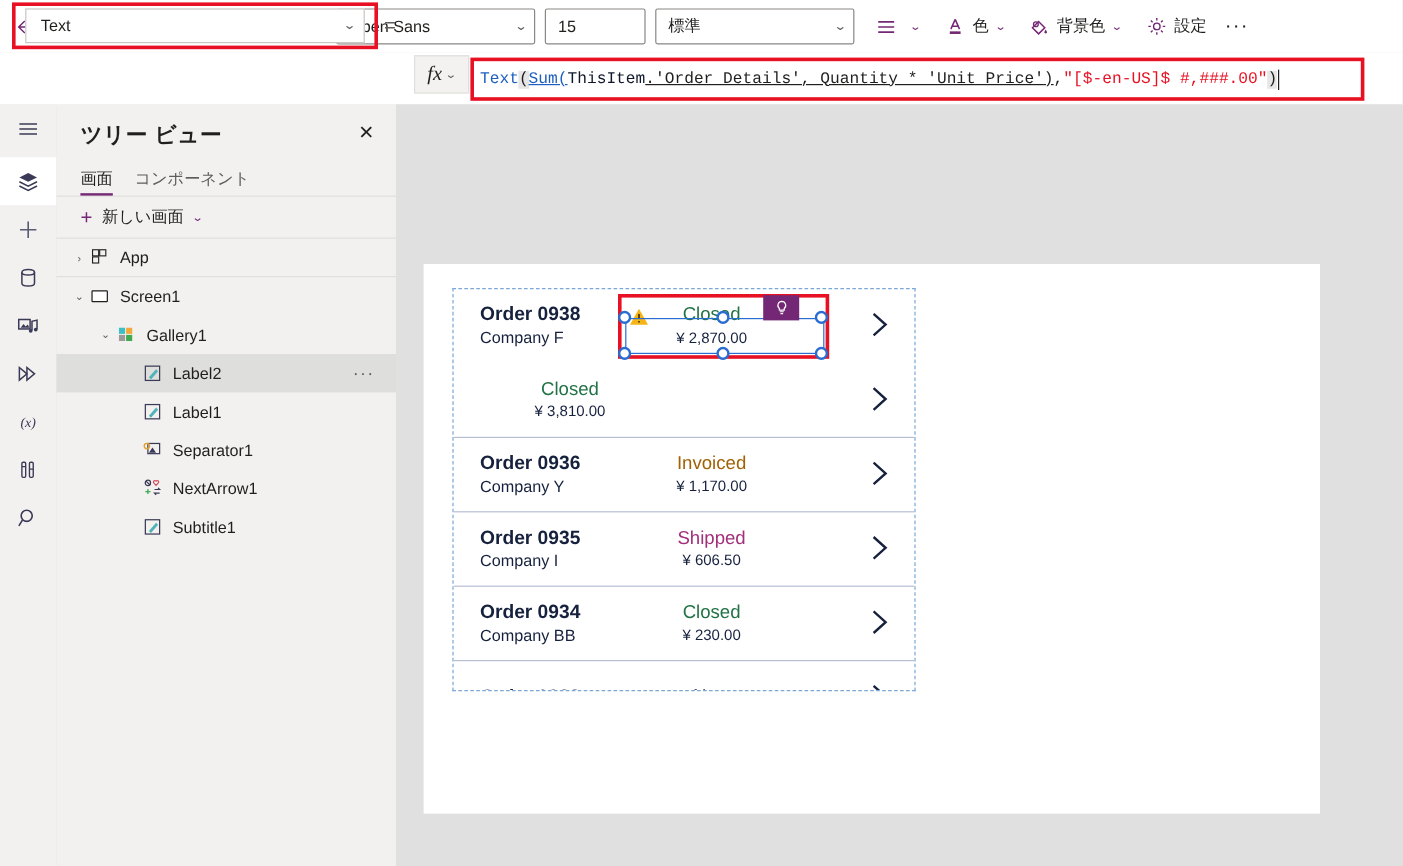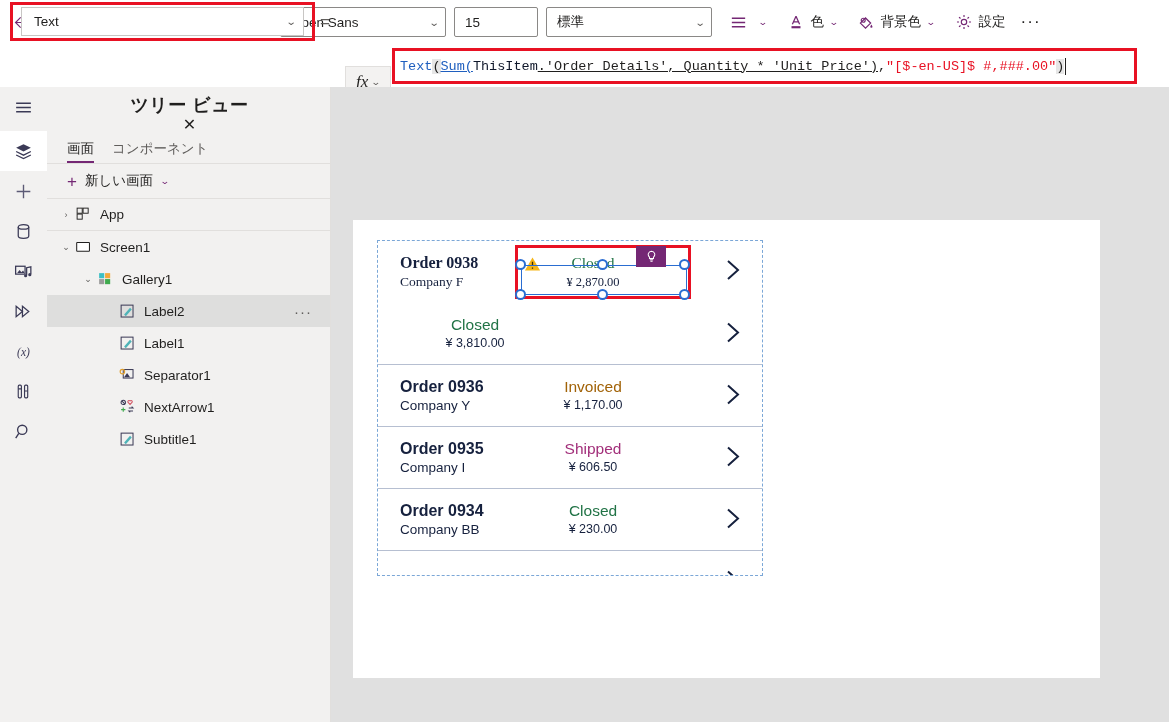--- a/index.html
+++ b/index.html
@@ -55,21 +55,21 @@
     width:283px;height:29px;border:1px solid #c8c6c4;background:#fff;
     display:flex;align-items:center;justify-content:space-between;
     padding:0 8px 0 12px;box-sizing:border-box;font-size:13.5px;color:#201f1e;
   }
   .propsel .chev{color:#605e5c;font-size:10px;}
   .eqsign{
     position:absolute;left:316px;top:12px;width:18px;text-align:center;
     font-size:17px;color:#605e5c;
   }
   .fxbtn{
-    position:absolute;left:345px;top:66px;width:46px;height:32px;
+    position:absolute;left:345px;top:46px;width:46px;height:32px;
     background:#f3f2f1;border:1px solid #e1dfdd;box-sizing:border-box;
     display:flex;align-items:center;justify-content:center;gap:4px;
   }
   .fxbtn .fx{font-family:"Liberation Serif","DejaVu Serif",serif;font-style:italic;font-size:17px;color:#201f1e;}
   .fxbtn .chev{color:#605e5c;font-size:9px;}
   .fmlwrap{
     position:absolute;left:392px;top:48px;width:745px;height:36px;
     border:3px solid #e81123;box-sizing:border-box;background:#fff;
   }
   .fmlinner{
@@ -99,21 +99,21 @@
   .railitem.sel{background:#ffffff;}
   .railitem:first-child{margin-bottom:4px;}
 
   
   .tree{
     position:absolute;left:47px;top:87px;width:284px;height:635px;
     background:#f2f1f0;border-right:1px solid #e1dfdd;box-sizing:border-box;
   }
   .tree-head{
     height:44px;display:flex;align-items:center;justify-content:space-between;
-    padding:6px 18px 0 20px;box-sizing:border-box;flex-direction:column;
+    padding:6px 18px 0 20px;box-sizing:border-box;
   }
   .tree-title{font-size:18px;font-weight:600;color:#201f1e;letter-spacing:.5px;}
   .closex{font-size:16px;color:#201f1e;line-height:1;}
   .tabs{display:flex;align-items:flex-end;height:32px;padding:0 20px;gap:18px;border-bottom:1px solid #e1dfdd;}
   .tab{
     font-size:13.5px;color:#605e5c;padding-bottom:5px;position:relative;
   }
   .tab.active{color:#201f1e;font-weight:400;}
   .tab.active:after{
     content:"";position:absolute;left:0;right:0;bottom:0;height:2px;background:#742774;
@@ -147,21 +147,21 @@
     position:absolute;left:22px;top:133px;width:747px;height:458px;background:#ffffff;
   }
   .gallery{
     position:absolute;left:24px;top:20px;width:386px;height:336px;
     border:1px dashed #7ba7d7;box-sizing:border-box;overflow:hidden;
   }
   .grow{
     height:62px;box-sizing:border-box;display:flex;align-items:center;
     border-bottom:1px solid #b6bfd1;padding:0 0 0 22px;position:relative;
   }
-  .grow:first-child{border-bottom:none;font-family:Liberation Serif, serif;}
+  .grow:first-child{border-bottom:none;}
   .g-left{width:118px;}
   .g-order{font-size:16px;font-weight:700;color:#16213e;line-height:1.25;}
   .g-company{font-size:13.5px;color:#16213e;line-height:1.3;}
   .g-mid{width:150px;text-align:center;}
   .g-status{font-size:15.5px;line-height:1.3;}
   .g-amount{font-size:12.5px;color:#16213e;line-height:1.35;}
   .g-arrow{position:absolute;right:18px;top:50%;transform:translateY(-50%);}
 
   
   .selwrap{

